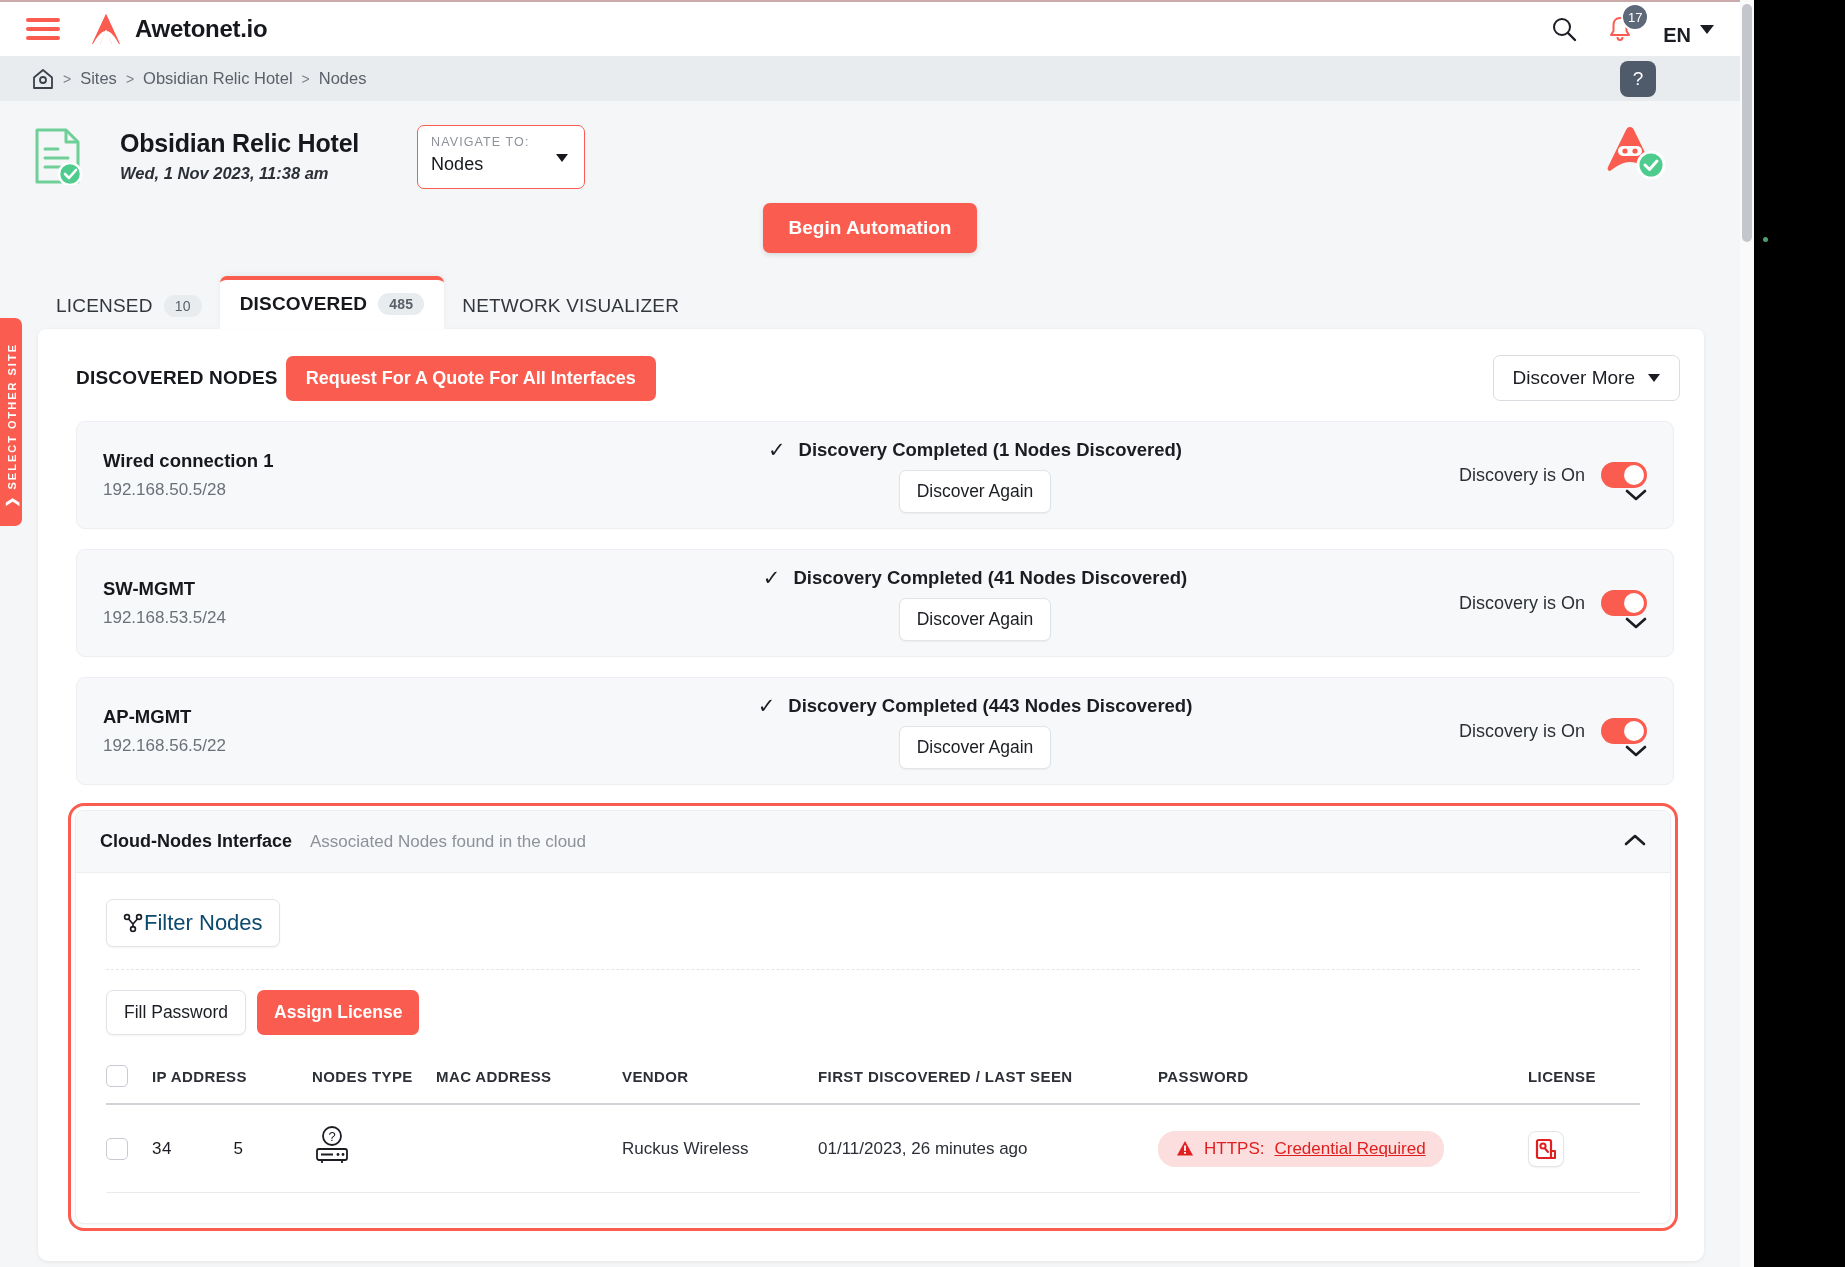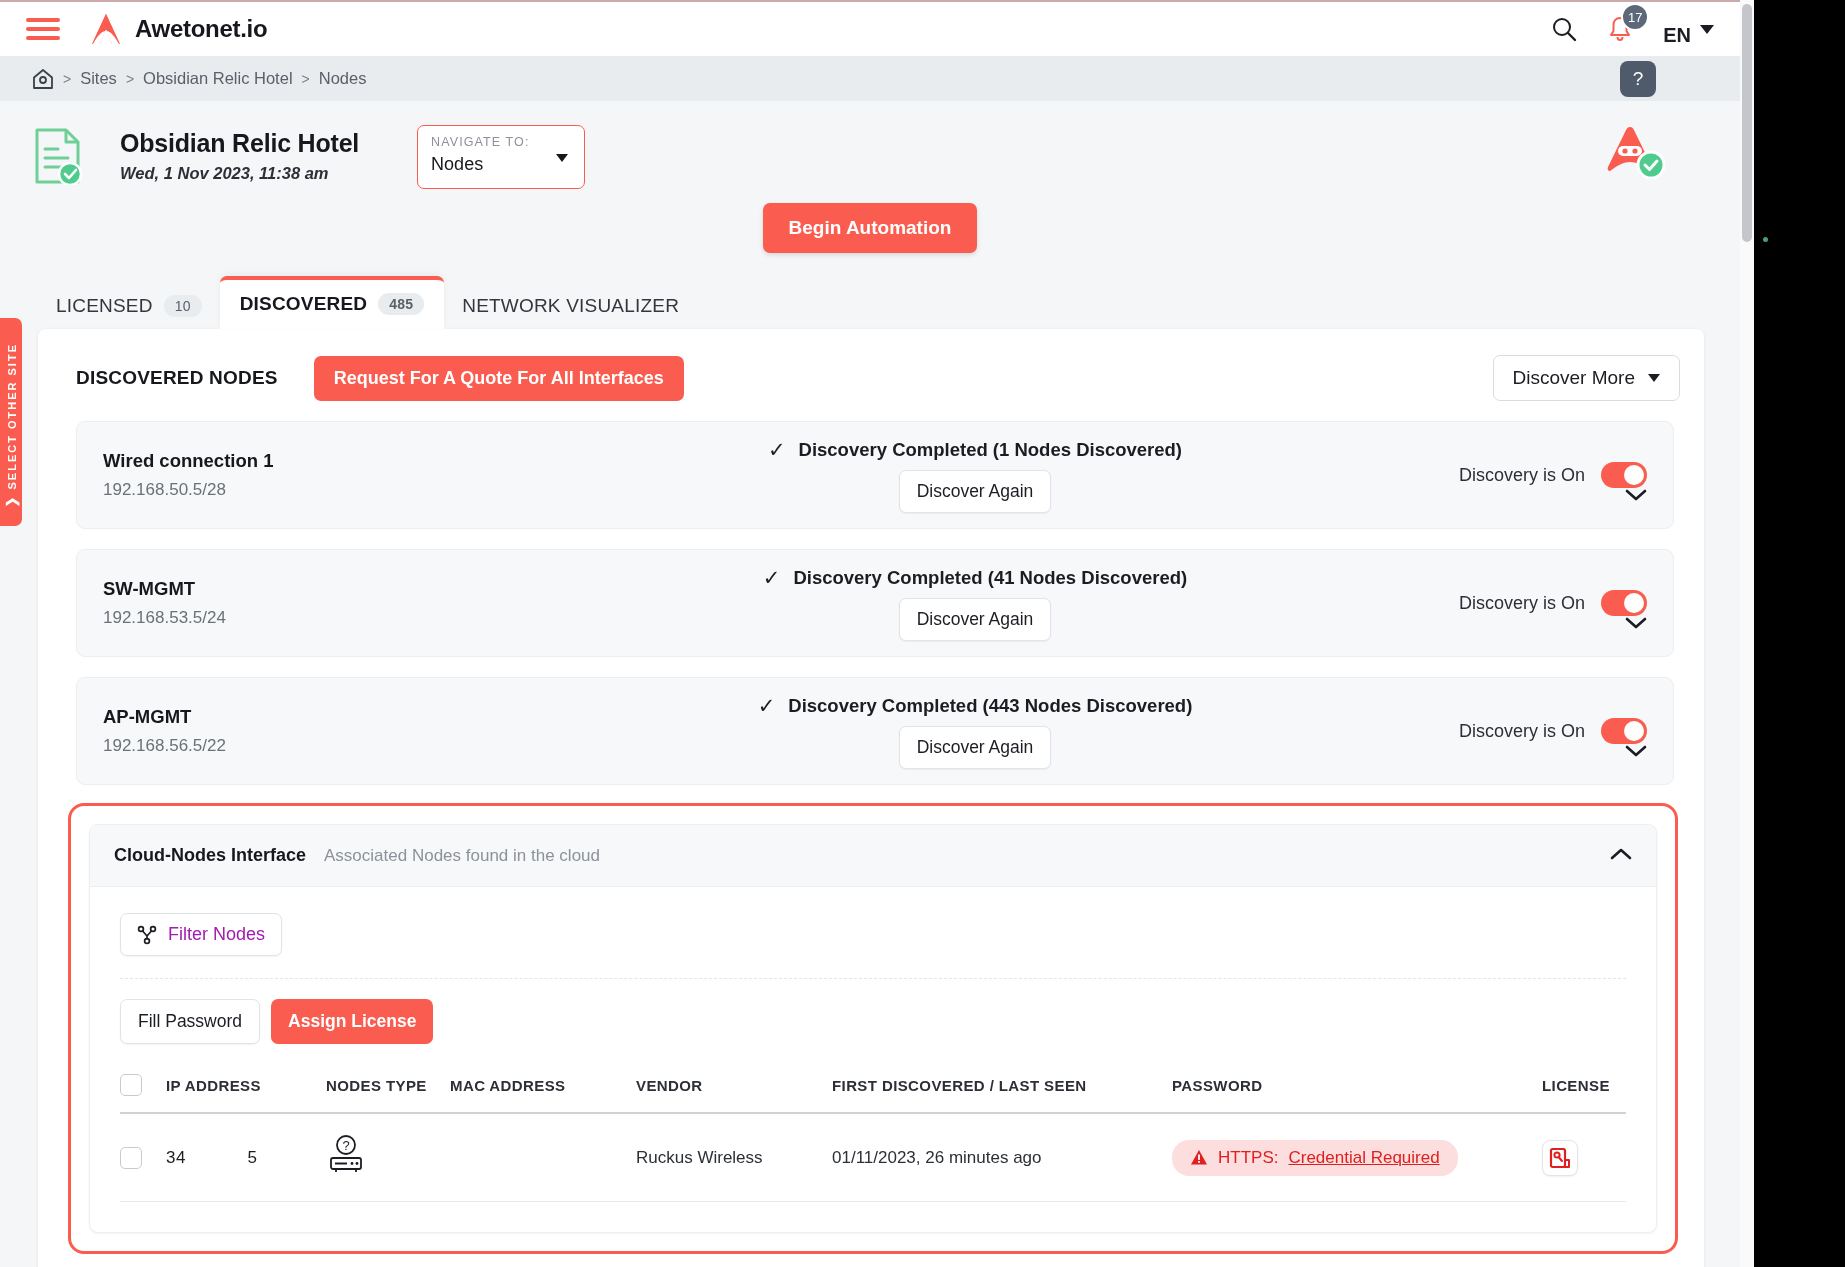--- a/index.html
+++ b/index.html
@@ -175,21 +175,21 @@
 
   
   .panel {
     margin: 0 36px 0 38px; background: #fff;
     border-radius: 8px 8px 10px 10px;
     padding: 22px 22px 30px 22px;
     box-shadow: 0 1px 4px rgba(0,0,0,0.07);
     min-height: 830px;
   }
   .panel-head {
-    display: flex; align-items: center; gap: 36px; padding: 4px 2px 0 16px;
+    display: flex; align-items: center; gap: 8px; padding: 4px 2px 0 16px;
   }
   .panel-title {
     font-size: 19px; font-weight: bold; color: #16181d; letter-spacing: 0.2px;
   }
   .btn-quote {
     background: #fa5c4f; color: #fff; border: none; border-radius: 7px;
     padding: 12px 20px; font-size: 18px; font-weight: bold; cursor: pointer;
     font-family: "Liberation Sans", sans-serif;
   }
   .discover-more {
@@ -237,41 +237,41 @@
   }
   .chev {
     position: absolute; right: 26px; bottom: 22px;
     cursor: pointer;
   }
 
   
   .cloud-wrap {
     margin: 18px 4px 0 8px;
     border: 3px solid #fa5c4f; border-radius: 16px;
-    padding: 18px;
+    padding: 4px;
     background: #fff;
   }
   .cloud-card {
     background: #fff; border: 1px solid #eceef1; border-radius: 9px;
     box-shadow: 0 1px 3px rgba(0,0,0,0.05);
   }
   .cloud-head {
     height: 62px; background: #f7f8f9;
     border-bottom: 1px solid #eceef1; border-radius: 9px 9px 0 0;
     display: flex; align-items: center; padding: 0 24px; gap: 18px;
     position: relative;
   }
   .cloud-title { font-size: 18px; font-weight: bold; color: #16181d; }
   .cloud-sub { font-size: 17px; color: #8d919a; }
   .cloud-body { padding: 26px 30px 30px 30px; }
   .filter-row { display: flex; align-items: center; gap: 20px; }
   .btn-filter {
     background: #fff; border: 1.3px solid #e0e3e7; border-radius: 7px;
-    padding: 10px 16px; font-size: 18px; color: #a21caf; cursor: pointer;
-    display: flex; align-items: center; gap: 11px;
+    padding: 10px 16px; font-size: 22px; color: #0c4a6e; cursor: pointer;
+    display: flex; align-items: center; gap: 1px;
     font-family: "Liberation Sans", sans-serif;
     box-shadow: 0 1px 2px rgba(0,0,0,0.05);
   }
   .filter-note { font-size: 18px; font-weight: bold; color: #1b1d23; }
   .dashed-sep {
     border-top: 1.5px dashed #e3e5e9; margin: 22px 0 20px 0;
   }
   .action-row { display: flex; align-items: center; gap: 11px; }
   .btn-fill {
     background: #fff; border: 1.3px solid #e0e3e7; border-radius: 7px;

